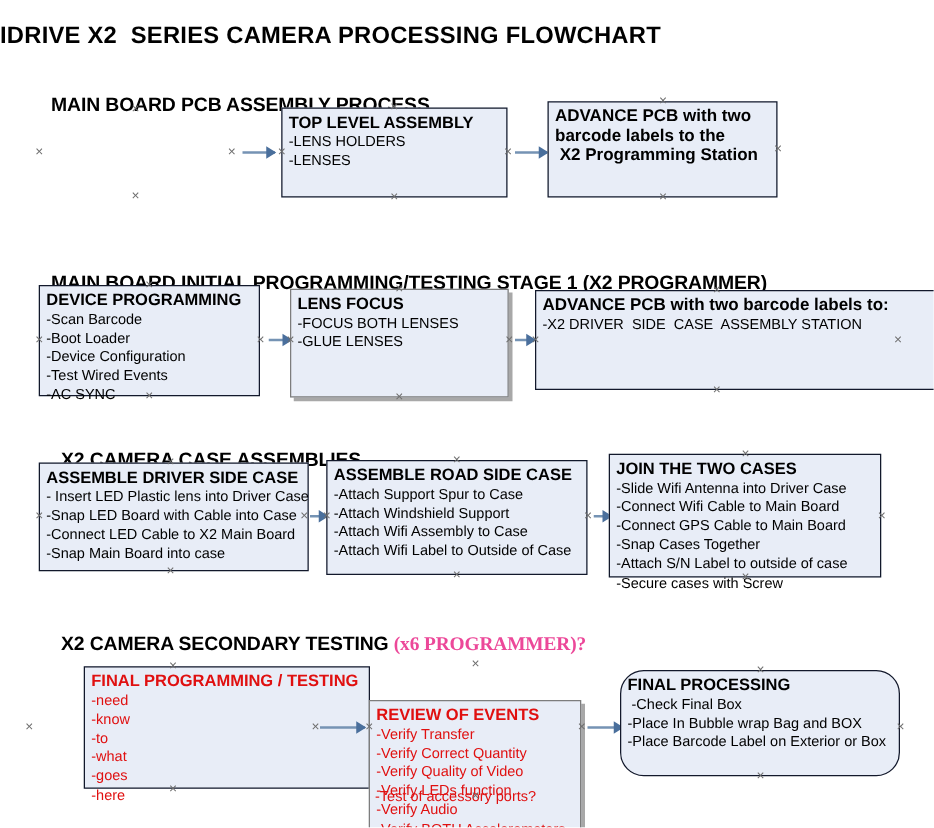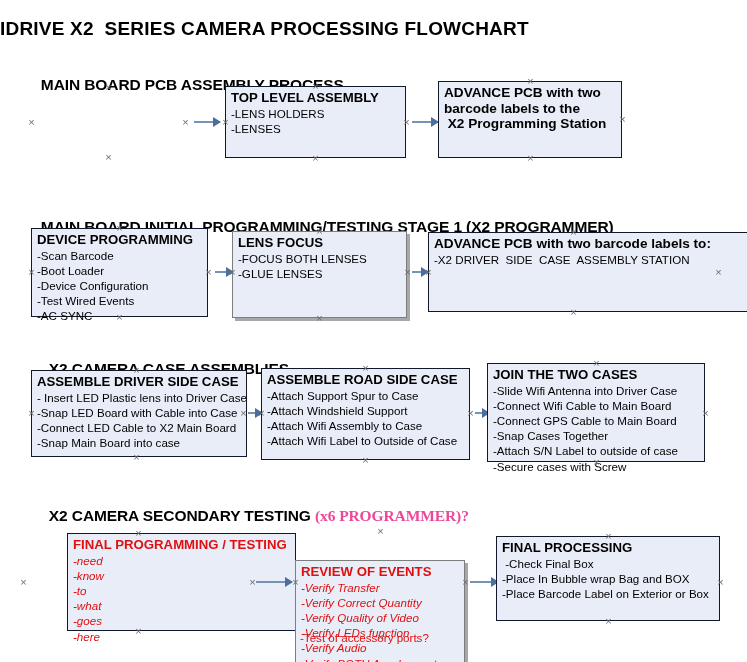--- a/index.html
+++ b/index.html
@@ -69,21 +69,21 @@
     white-space: pre;
   }
   .pbox .bline {
     font-size: 11.6px;
     color: #000000;
     line-height: 15.2px;
     white-space: pre;
   }
   
   .pbox.red .btitle { color: #e01010; }
-  .pbox.red .bline  { color: #e01010; font-style: italic; }
+  .pbox.red .bline  { color: #e01010; }
 
   
   .pbox.big .btitle { font-size: 13.6px; }
 
   
   .overflow-line {
     position: absolute;
     font-size: 11.6px;
     line-height: 15.2px;
     color: #e01010;
@@ -296,21 +296,21 @@
     </div>
   </div>
   <div class="overflow-line" style="left:300px; top:630px;">-Test of accessory ports?</div>
   <div class="handle" style="left:376px; top:527px;"></div>
   <div class="handle" style="left:376px; top:633px;"></div>
   <div class="handle" style="left:291px; top:578px;"></div>
   <div class="handle" style="left:461px; top:578px;"></div>
 
   <div class="arrow" style="left:470px; top:581px; width:28px;"></div>
 
-  <div class="pbox" style="left:496px; top:536px; width:224px; height:85px;">
+  <div class="pbox" style="left:496px; top:536px; width:224px; height:85px;border-radius:19px;">
     <div class="inner">
       <div class="btitle">FINAL PROCESSING</div>
       <div class="bline"> -Check Final Box</div>
       <div class="bline">-Place In Bubble wrap Bag and BOX</div>
       <div class="bline">-Place Barcode Label on Exterior or Box</div>
     </div>
   </div>
   <div class="handle" style="left:604px; top:532px;"></div>
   <div class="handle" style="left:604px; top:617px;"></div>
   <div class="handle" style="left:716px; top:578px;"></div>

